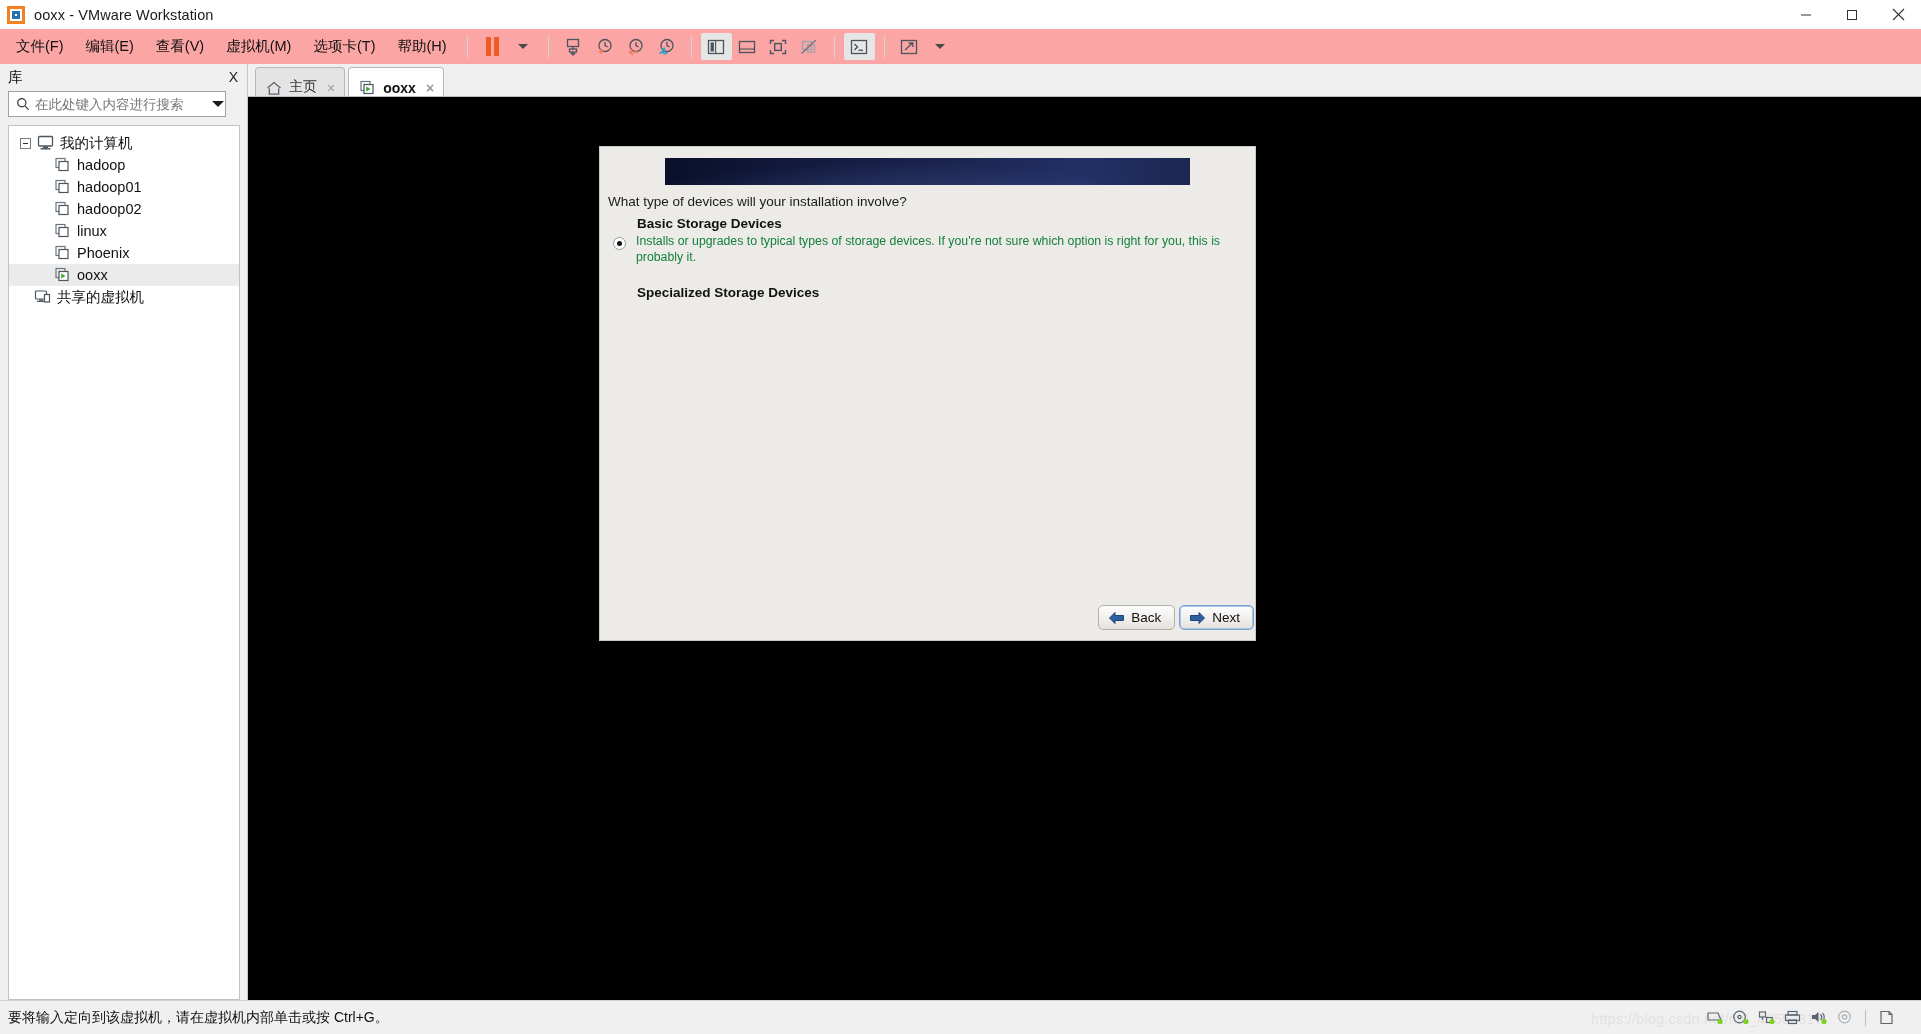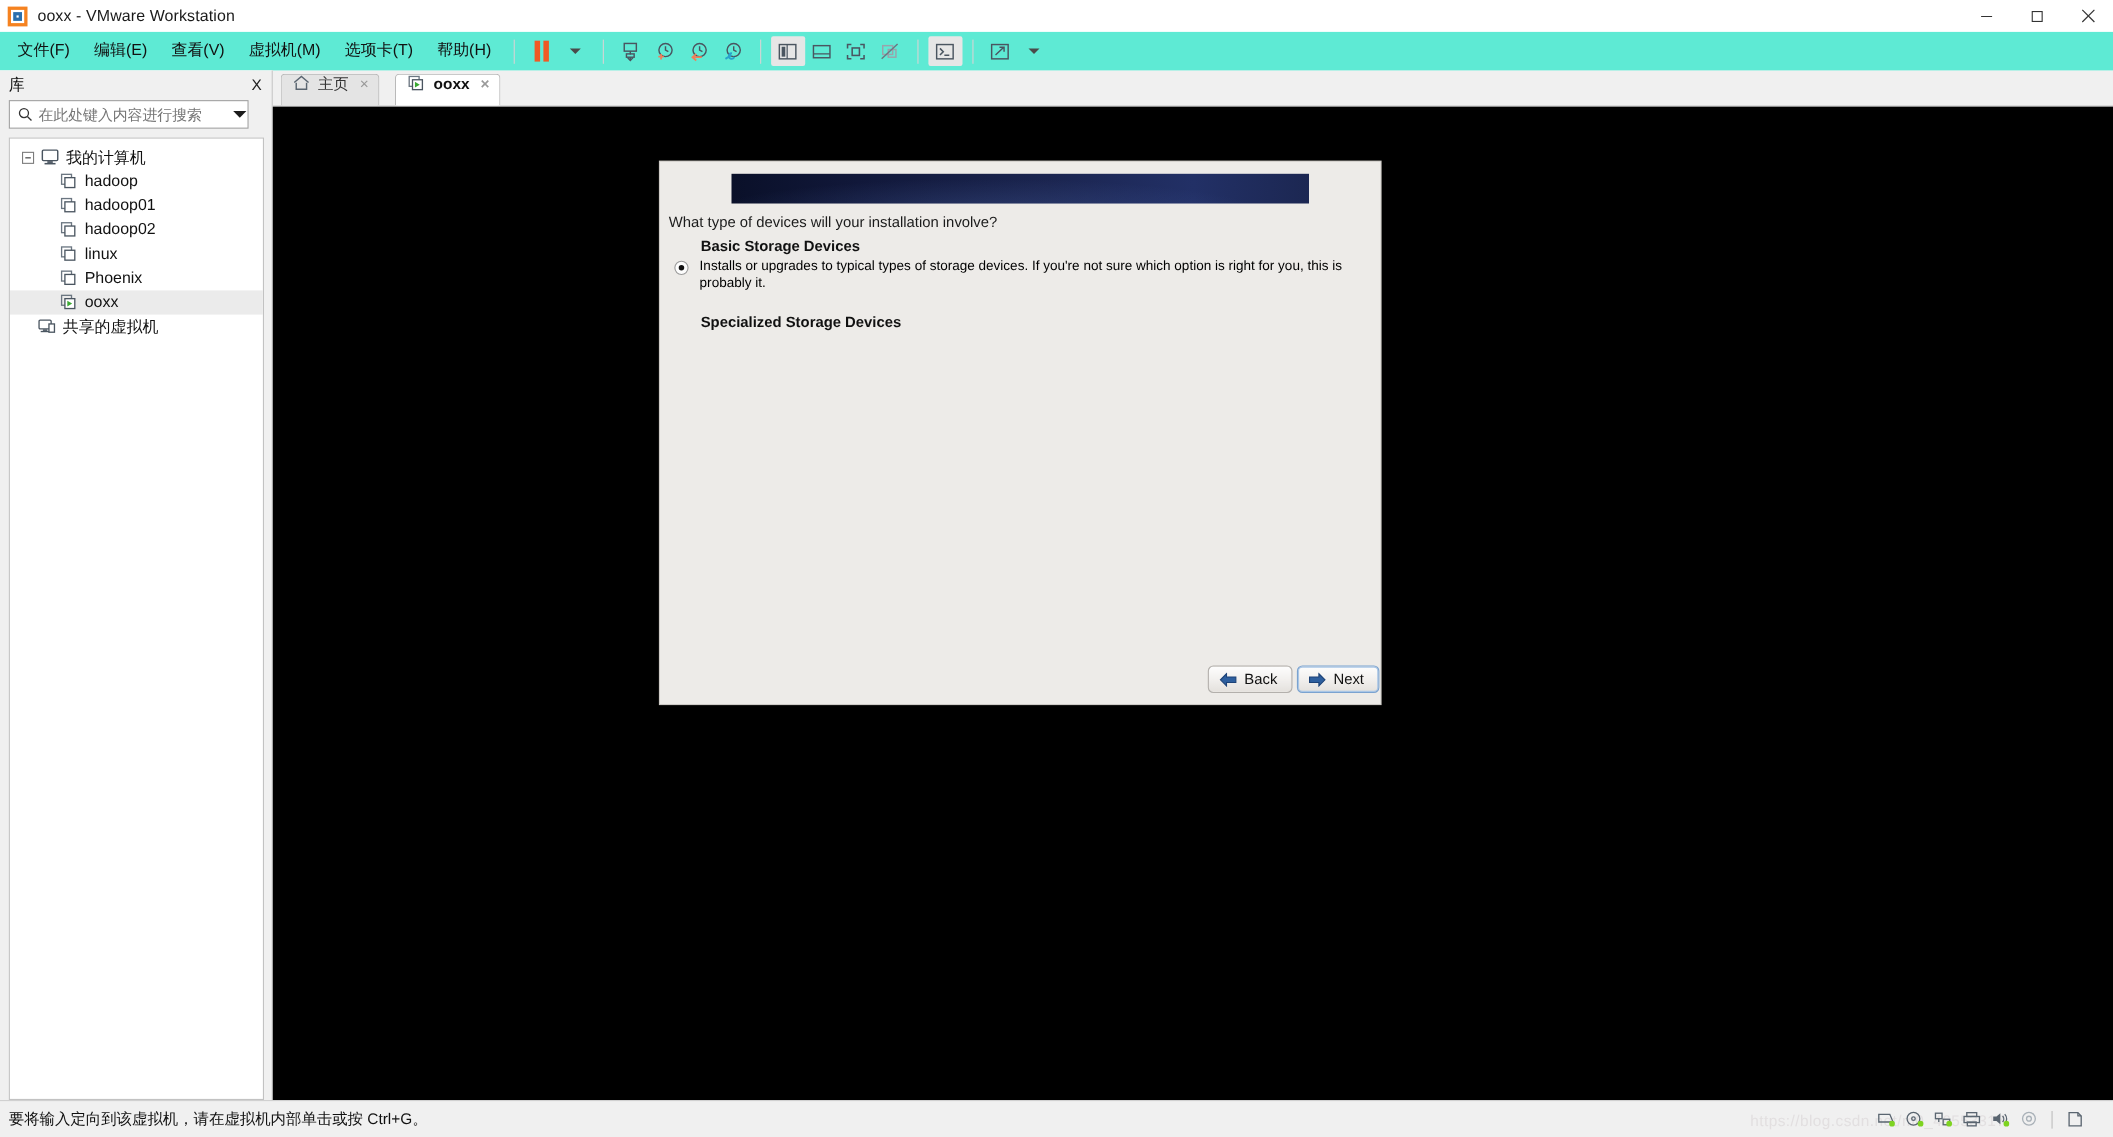--- a/index.html
+++ b/index.html
@@ -25,21 +25,21 @@
   }
   .win-controls { position: absolute; right: 0; top: 0; display: flex; height: 29px; }
   .win-btn {
     width: 46px; height: 29px; display: flex; align-items: center; justify-content: center;
     font-size: 14px; color: #333;
   }
   .win-btn svg { display:block; }
 
   
   .menubar {
-    height: 35px; display: flex; align-items: center; background: #5eead4;
+    height: 35px; display: flex; align-items: center; background: #fca5a5;
     padding-left: 5px; position: relative;
   }
   .menu-item {
     padding: 4px 11px; font-size: 14.5px; color: #111; line-height: 19px;
     white-space: nowrap;
   }
   .tb-sep { width: 1px; height: 22px; background: #d4d4d4; margin: 0 9px; }
   .tb-btn {
     width: 31px; height: 27px; display: flex; align-items: center; justify-content: center;
     border-radius: 2px; position: relative;
@@ -102,24 +102,24 @@
     position:absolute; right:-1px; top:0; bottom:0; width:3px; cursor: col-resize;
   }
 
   
   .content { flex: 1; display: flex; flex-direction: column; background: #f0f0f0; }
   .tabstrip {
     height: 33px; display: flex; align-items: flex-end; background: #f0f0f0;
     border-bottom: 1px solid #b9b9b9; padding-left: 7px;
   }
   .tab {
-    height: 29px; display: flex; align-items: flex-start; gap: 7px;
+    height: 29px; display: flex; align-items: flex-end; gap: 7px;
     padding: 0 9px 0 10px; border: 1px solid #b9b9b9;
     border-bottom: none; border-top-left-radius: 4px; border-top-right-radius: 4px;
-    background: #e4e4e4; font-size: 14px; color: #333; margin-right: 14px;
+    background: #e4e4e4; font-size: 14px; color: #333; margin-right: 3px;
   }
   .tab.active { background: #ffffff; color: #111; font-weight: bold; }
   .tab .tab-x { color: #9a9a9a; font-size: 14px; margin-left: 3px; }
   .tab svg { display:block; }
 
   .vmscreen { flex: 1; background: #000; position: relative; overflow: hidden; }
 
   
   .installer {
     position: absolute; left: 352px; top: 50px; width: 655px; height: 493px;
@@ -142,21 +142,21 @@
   .opt-title { font-size: 13.5px; font-weight: bold; color: #111; margin-left: 29px; line-height: 18px; }
   .opt-body { display: flex; }
   .radio {
     width: 13px; height: 13px; border-radius: 50%; border: 1px solid #9a9a9a;
     background: #fdfdfd; flex: none; margin: 4px 10px 0 5px; position: relative;
   }
   .radio.on::after {
     content: ""; position: absolute; left: 3px; top: 3px; width: 5px; height: 5px;
     border-radius: 50%; background: #111;
   }
-  .opt-desc { font-size: 12.3px; color: #000000; line-height: 16px; }
+  .opt-desc { font-size: 12.3px; color: #15803d; line-height: 16px; }
   .inst-buttons { position: absolute; right: 1px; bottom: 10px; display: flex; gap: 4px; }
   .ibtn {
     display: flex; align-items: center; gap: 6px; padding: 4px 13px 4px 9px;
     font-size: 13.5px; color: #111; border: 1px solid #b3b0ac; border-radius: 5px;
     background: linear-gradient(180deg,#fdfdfd 0%, #f2f0ee 50%, #e4e1dd 100%);
   }
   .ibtn.primary { border-color: #7ba3d0; box-shadow: 0 0 0 1px #a9c6e6 inset; }
   .ibtn svg { display:block; }
 
   

